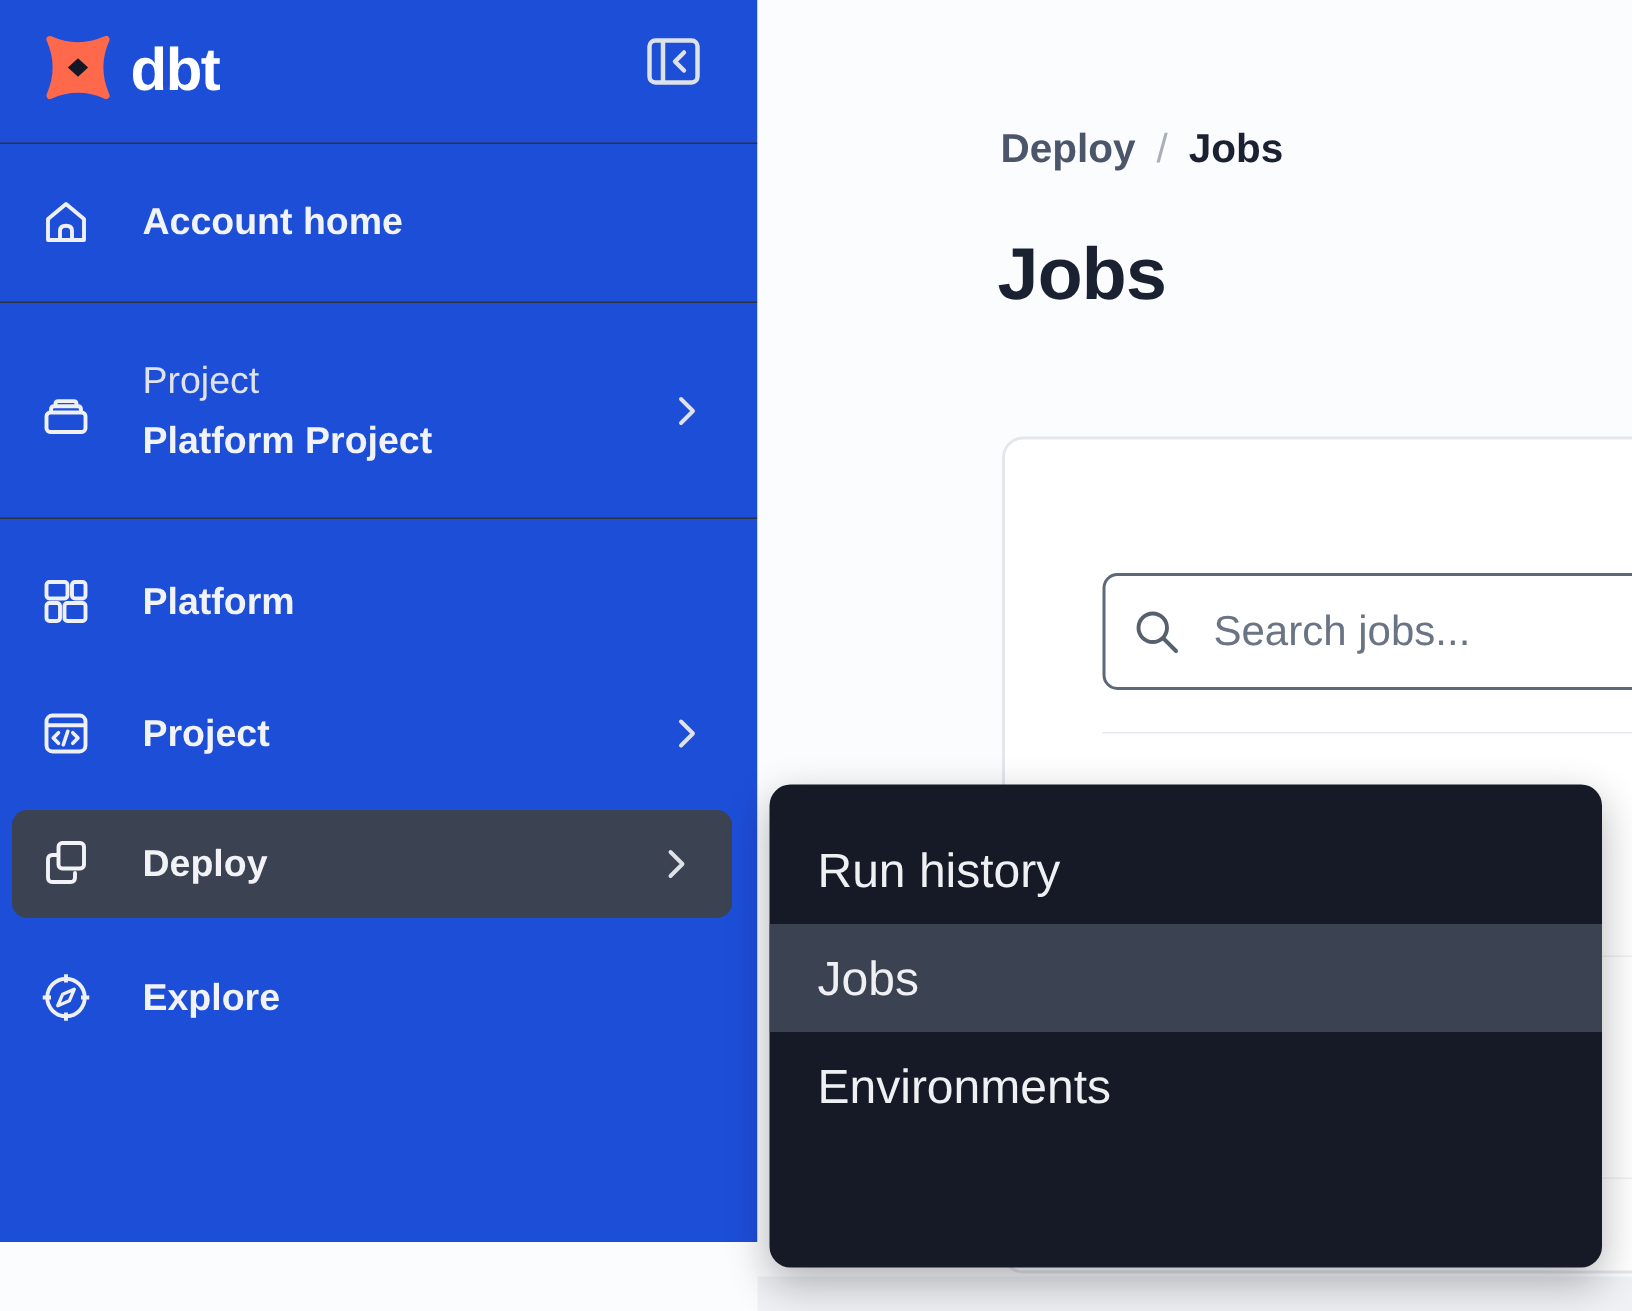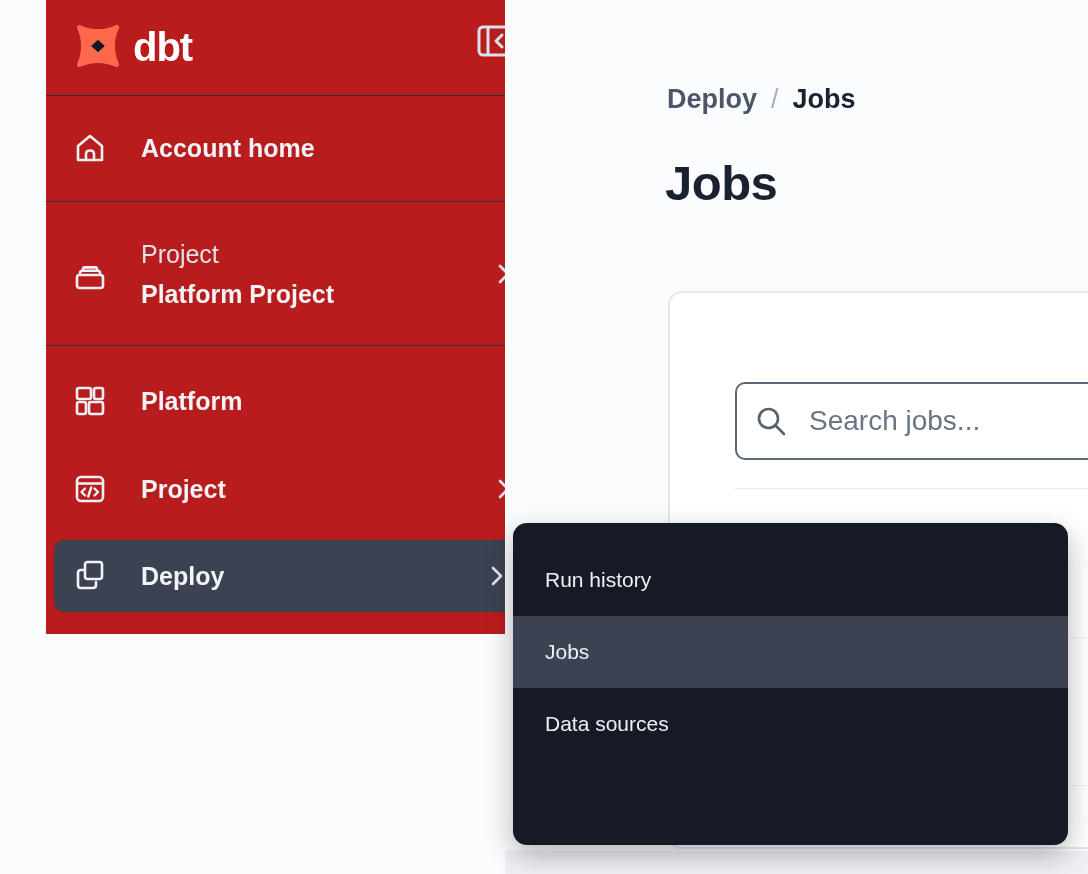--- a/index.html
+++ b/index.html
@@ -1,21 +1,21 @@
 <!DOCTYPE html>
 <html><head>
 <meta charset="utf-8">
 <style>
   * { margin:0; padding:0; box-sizing:border-box; }
   html,body { width:1088px; height:874px; overflow:hidden;
     font-family:"Liberation Sans", sans-serif; background:#fbfcfd; }
 
   
-  .sidebar { position:absolute; left:0; top:0; width:505px; height:634px;
-    background:#b91c1c; color:#eef0f4;margin-left:46px; }
+  .sidebar { position:absolute; left:0; top:0; width:505px; height:828px;
+    background:#1d4ed8; color:#eef0f4; }
   .sb-divider { position:absolute; left:0; width:505px; height:1px; background:#2c3342; }
   .sb-header { position:absolute; left:0; top:0; width:505px; height:95px;
     display:flex; align-items:center; }
   .logo-mark { margin-left:26px; }
   .logo-text { color:#ffffff; font-size:40px; font-weight:bold; margin-left:9px; letter-spacing:-1px; }
   .collapse-btn { position:absolute; right:36px; top:22px; width:40px; height:38px;
     display:flex; align-items:center; justify-content:center; cursor:pointer; }
 
   .sb-row { position:absolute; left:0; width:505px; display:flex; align-items:center;
     padding-left:26px; cursor:pointer; }
@@ -60,21 +60,21 @@
   .row-line-1 { top:344px; background:#eef0f4; }
   .row-line-2 { top:492px; background:#eef0f4; }
 
   .bottom-strip { position:absolute; left:0; right:0; top:851px; height:23px; background:#eff1f4; }
 
   
   .flyout { position:absolute; left:513px; top:523px; width:555px; height:322px;
     background:#151a26; border-radius:14px; padding-top:21px; z-index:10;
     box-shadow:0 10px 28px rgba(10,14,22,.30); overflow:hidden; }
   .fly-item { height:72px; display:flex; align-items:center; padding-left:32px;
-    font-size:21px; color:#eef0f3; cursor:pointer; }
+    font-size:32px; color:#eef0f3; cursor:pointer; }
   .fly-item.active { background:#3b4252; }
 </style>
 </head>
 <body>
 
 <div class="sidebar">
 
   <div class="sb-header">
     <span class="logo-mark">
       <svg width="52" height="52" viewBox="0 0 100 100">
@@ -147,20 +147,31 @@
     <svg class="nav-icon" viewBox="0 0 36 36">
       <rect x="13" y="4" width="17" height="17" rx="2.5" fill="none" stroke="#f1f3f6" stroke-width="2.6"></rect>
       <path d="M12,12 H9 Q6,12 6,15 V27 Q6,30 9,30 H21 Q24,30 24,27 V24" fill="none" stroke="#f1f3f6" stroke-width="2.6" stroke-linecap="round"></path>
     </svg>
     <span class="sb-label">Deploy</span>
     <svg class="sb-chevron" width="14" height="20" viewBox="0 0 14 20">
       <polyline points="3,2 11,10 3,18" fill="none" stroke="#dfe3e8" stroke-width="2.6" stroke-linecap="round" stroke-linejoin="round"></polyline>
     </svg>
   </div>
 
+  <div class="sb-row row-explore">
+    <svg class="nav-icon" viewBox="0 0 36 36">
+      <circle cx="18" cy="18" r="12.5" fill="none" stroke="#eef0f4" stroke-width="2.6"></circle>
+      <line x1="18" y1="2.5" x2="18" y2="8" stroke="#eef0f4" stroke-width="2.6"></line>
+      <line x1="18" y1="28" x2="18" y2="33.5" stroke="#eef0f4" stroke-width="2.6"></line>
+      <line x1="2.5" y1="18" x2="8" y2="18" stroke="#eef0f4" stroke-width="2.6"></line>
+      <line x1="28" y1="18" x2="33.5" y2="18" stroke="#eef0f4" stroke-width="2.6"></line>
+      <path d="M23.5,12.5 L15.8,15.8 L12.5,23.5 L20.2,20.2 Z" fill="none" stroke="#eef0f4" stroke-width="2.2" stroke-linejoin="round"></path>
+    </svg>
+    <span class="sb-label">Explore</span>
+  </div>
 </div>
 
 <div class="main">
 
   <div class="breadcrumb">
     <span class="bc-parent">Deploy</span>
     <span class="bc-sep">/</span>
     <span class="bc-current">Jobs</span>
   </div>
 
@@ -183,15 +194,15 @@
 </div>
 
 <div class="flyout">
   <div class="fly-item">
     <span>Run history</span>
   </div>
   <div class="fly-item active">
     <span>Jobs</span>
   </div>
   <div class="fly-item">
-    <span>Data sources</span>
+    <span>Environments</span>
   </div>
 </div>
 
 </body></html>

